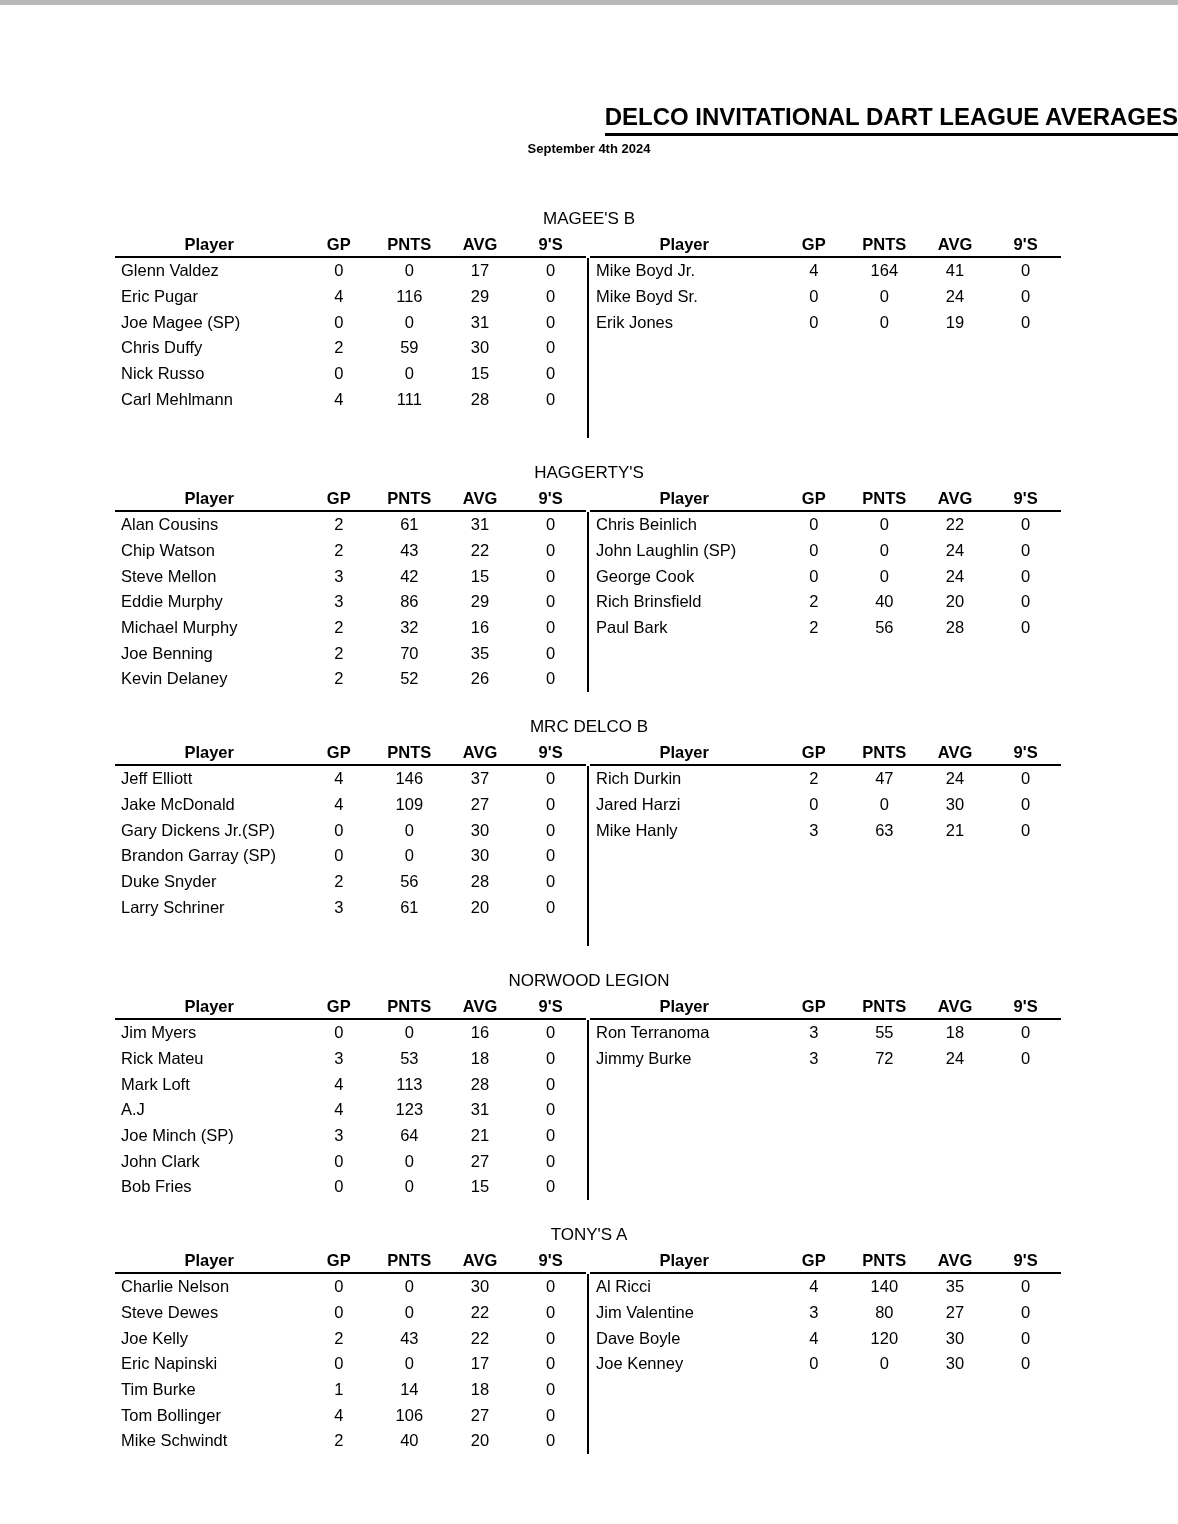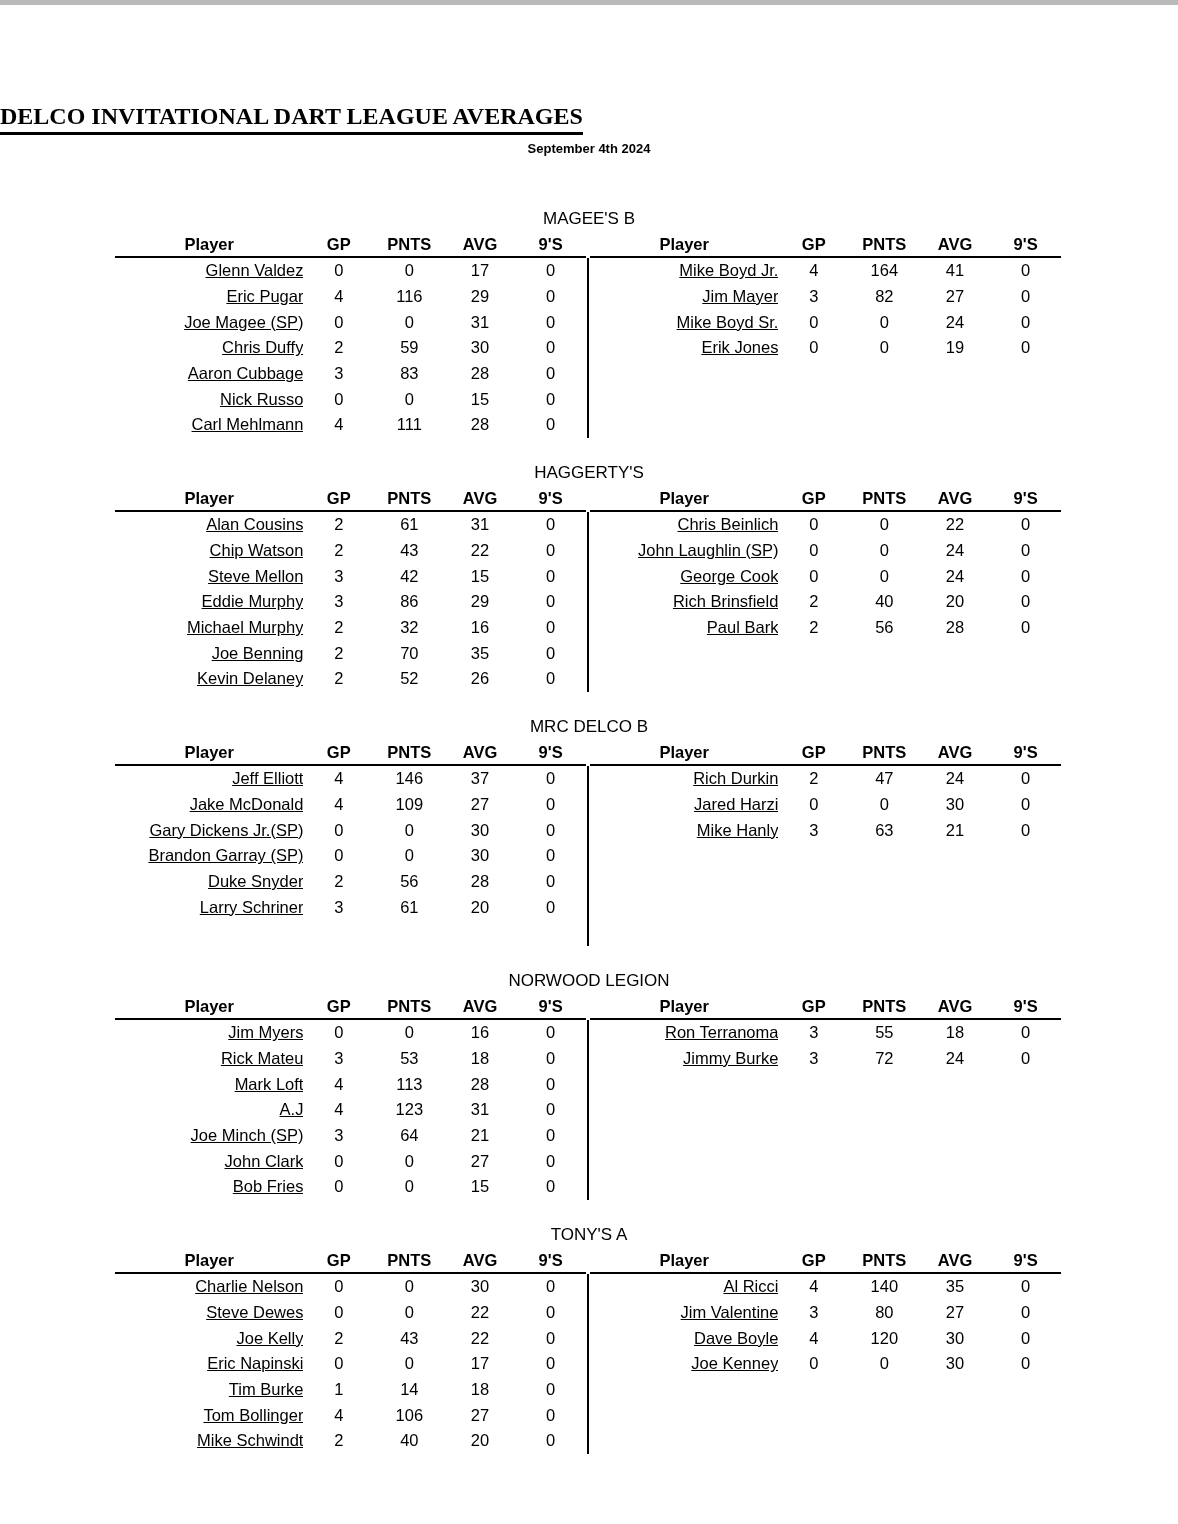--- a/index.html
+++ b/index.html
@@ -11,22 +11,21 @@
     position: relative;
     overflow: hidden;
   }
   .top-strip {
     position: absolute; top: 0; left: 0;
     width: 100%; height: 5px;
     background: #b9b9b9;
   }
   .title-wrap {
     position: absolute; top: 103px; left: 0; width: 100%;
-    text-align: left;
-    font-family: Liberation Serif, serif;
+    text-align: right;
   }
   .page-title {
     display: inline-block;
     font-size: 24px; font-weight: bold;
     border-bottom: 3px solid #000;
     padding-bottom: 2px;
     white-space: nowrap;
   }
   .page-date {
     position: absolute; top: 141px; left: 0; width: 100%;
@@ -67,23 +66,22 @@
     white-space: nowrap;
   }
   td {
     height: 25.7px;
     padding: 0;
     text-align: center;
     white-space: nowrap;
     overflow: hidden;
   }
   td.player {
-    text-align: right;
+    text-align: left;
     padding-left: 6px;
-    text-decoration: underline;
   }
 </style>
 </head>
 <body>
 
 <div class="top-strip"></div>
 
 <div>
   <div class="title-wrap">
     <span class="page-title">DELCO INVITATIONAL DART LEAGUE AVERAGES</span>
@@ -135,27 +133,20 @@
                   <td>0</td>
                 </tr>
                 <tr>
                   <td class="player">Chris Duffy</td>
                   <td>2</td>
                   <td>59</td>
                   <td>30</td>
                   <td>0</td>
                 </tr>
                 <tr>
-                  <td class="player">Aaron Cubbage</td>
-                  <td>3</td>
-                  <td>83</td>
-                  <td>28</td>
-                  <td>0</td>
-                </tr>
-                <tr>
                   <td class="player">Nick Russo</td>
                   <td>0</td>
                   <td>0</td>
                   <td>15</td>
                   <td>0</td>
                 </tr>
                 <tr>
                   <td class="player">Carl Mehlmann</td>
                   <td>4</td>
                   <td>111</td>
@@ -183,27 +174,20 @@
                   <th>AVG</th>
                   <th>9'S</th>
                 </tr>
               </thead>
           <tbody>
                 <tr>
                   <td class="player">Mike Boyd  Jr.</td>
                   <td>4</td>
                   <td>164</td>
                   <td>41</td>
-                  <td>0</td>
-                </tr>
-                <tr>
-                  <td class="player">Jim Mayer</td>
-                  <td>3</td>
-                  <td>82</td>
-                  <td>27</td>
                   <td>0</td>
                 </tr>
                 <tr>
                   <td class="player">Mike Boyd Sr.</td>
                   <td>0</td>
                   <td>0</td>
                   <td>24</td>
                   <td>0</td>
                 </tr>
                 <tr>

